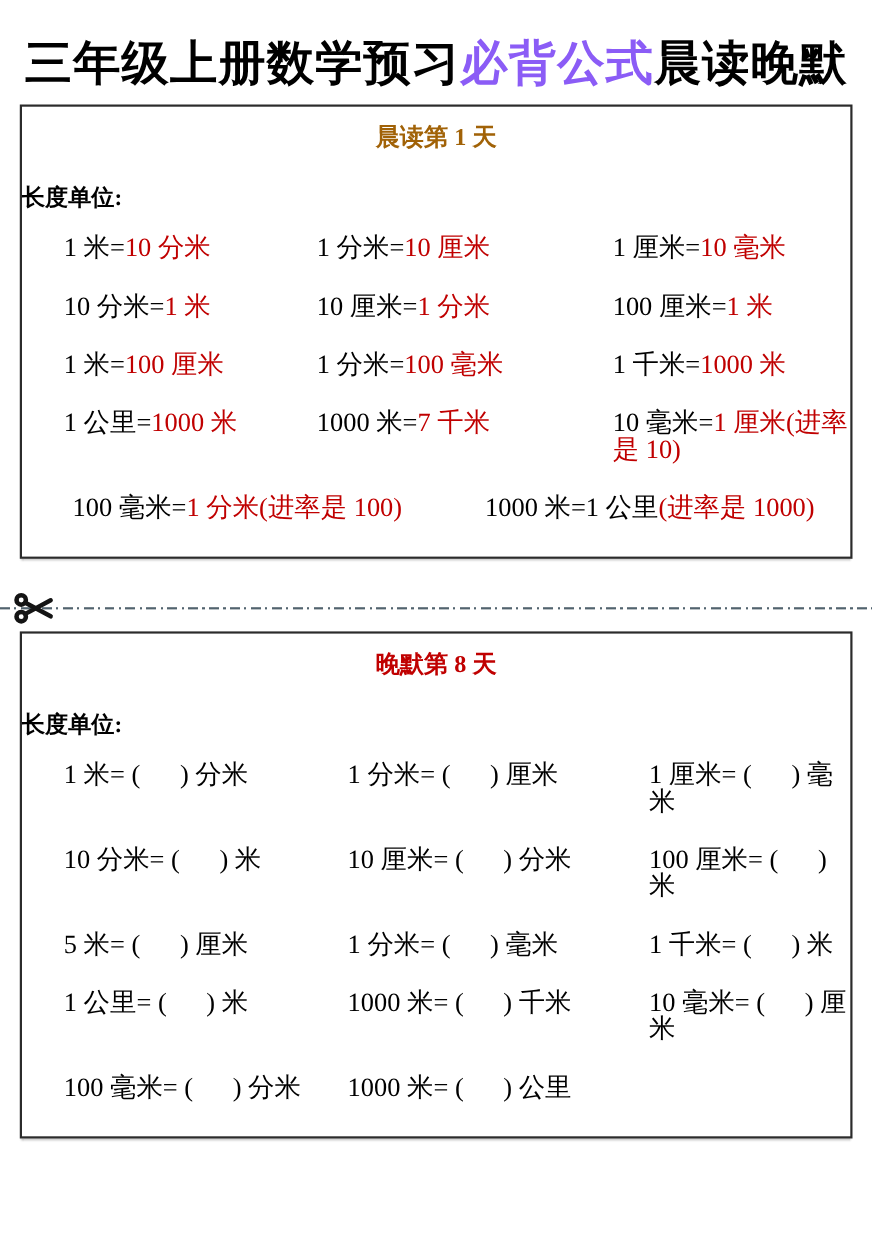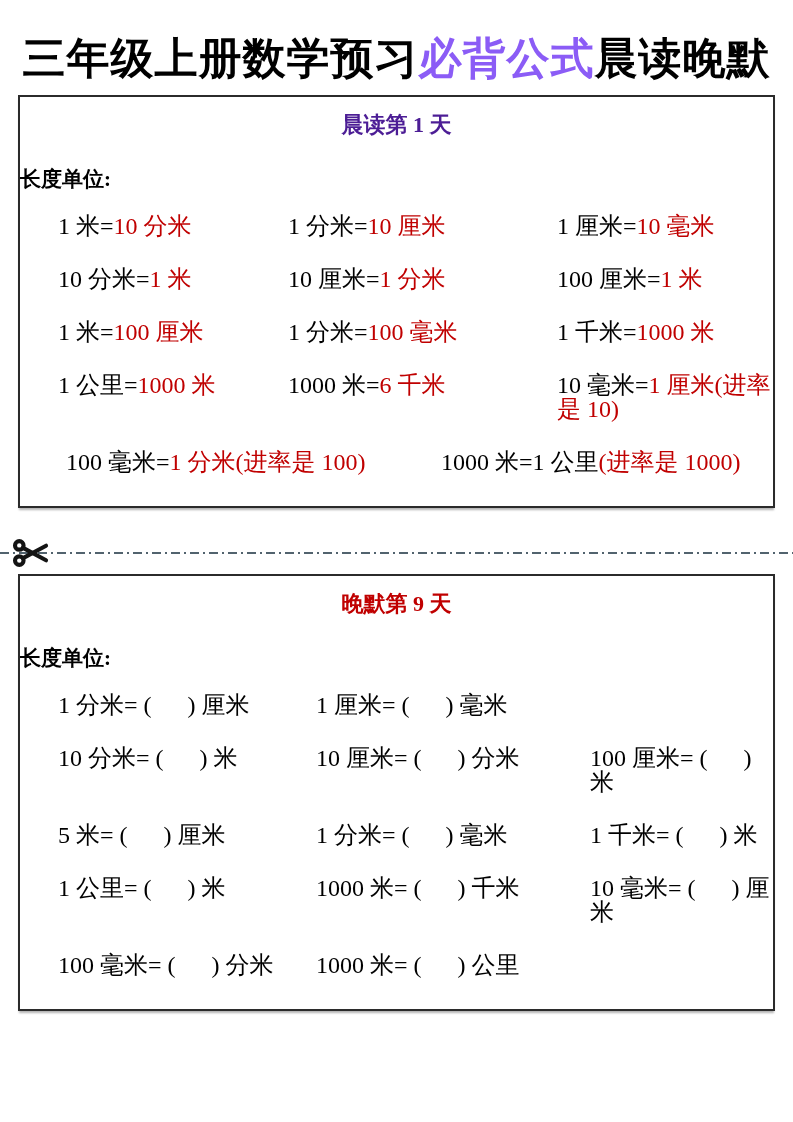--- a/index.html
+++ b/index.html
@@ -27,21 +27,21 @@
     box-shadow: 0 3px 2px -1px rgba(0,0,0,.30);
     background: #fff;
     padding: 14px 0 32px;
   }
   .box-header {
     text-align: center;
     font-size: 22px;
     font-weight: bold;
     line-height: 27px;
   }
-  .box-header.blue { color: #4c1d95; }
+  .box-header.blue { color: #a16207; }
   .box-header.red  { color: #c00000; }
   .section-label {
     margin-top: 28px;
     padding-left: 0;
     font-size: 21px;
     font-weight: bold;
     line-height: 26px;
   }
   .rows { margin-top: 22px; }
   .row {
@@ -95,45 +95,46 @@
       <span class="cell"><span class="pre">10 厘米=</span><span class="ans">1 分米</span></span>
       <span class="cell"><span class="pre">100 厘米=</span><span class="ans">1 米</span></span>
     </div>
     <div class="row m-row">
       <span class="cell"><span class="pre">1 米=</span><span class="ans">100 厘米</span></span>
       <span class="cell"><span class="pre">1 分米=</span><span class="ans">100 毫米</span></span>
       <span class="cell"><span class="pre">1 千米=</span><span class="ans">1000 米</span></span>
     </div>
     <div class="row m-row">
       <span class="cell"><span class="pre">1 公里=</span><span class="ans">1000 米</span></span>
-      <span class="cell"><span class="pre">1000 米=</span><span class="ans">6 千米</span></span>
+      <span class="cell"><span class="pre">1000 米=</span><span class="ans">7 千米</span></span>
       <span class="cell"><span class="pre">10 毫米=</span><span class="ans">1 厘米(进率是 10)</span></span>
     </div>
     <div class="row m-row last">
       <span class="cell"><span class="pre">100 毫米=</span><span class="ans">1 分米(进率是 100)</span></span>
       <span class="cell"><span class="pre">1000 米=1 公里</span><span class="ans">(进率是 1000)</span></span>
     </div>
   </div>
 </section>
 
 <div class="divider">
   <div class="cut-line"></div>
   <svg class="scissors" viewBox="0 0 24 24" fill="none" stroke="#141414" stroke-width="2.6" stroke-linecap="round">
     <circle cx="4.6" cy="7.2" r="2.7"></circle>
     <circle cx="4.6" cy="16.8" r="2.7"></circle>
     <line x1="7" y1="8.8" x2="21.5" y2="16.6"></line>
     <line x1="7" y1="15.2" x2="21.5" y2="7.4"></line>
   </svg>
 </div>
 
 <section class="box" style="margin-top:0">
-  <div class="box-header red">晚默第 9 天</div>
+  <div class="box-header red">晚默第 8 天</div>
   <div class="section-label">长度单位:</div>
   <div class="rows">
     <div class="row e-row">
+      <span class="cell">1 米= (      ) 分米</span>
       <span class="cell">1 分米= (      ) 厘米</span>
       <span class="cell">1 厘米= (      ) 毫米</span>
     </div>
     <div class="row e-row">
       <span class="cell">10 分米= (      ) 米</span>
       <span class="cell">10 厘米= (      ) 分米</span>
       <span class="cell">100 厘米= (      ) 米</span>
     </div>
     <div class="row e-row">
       <span class="cell">5 米= (      ) 厘米</span>

